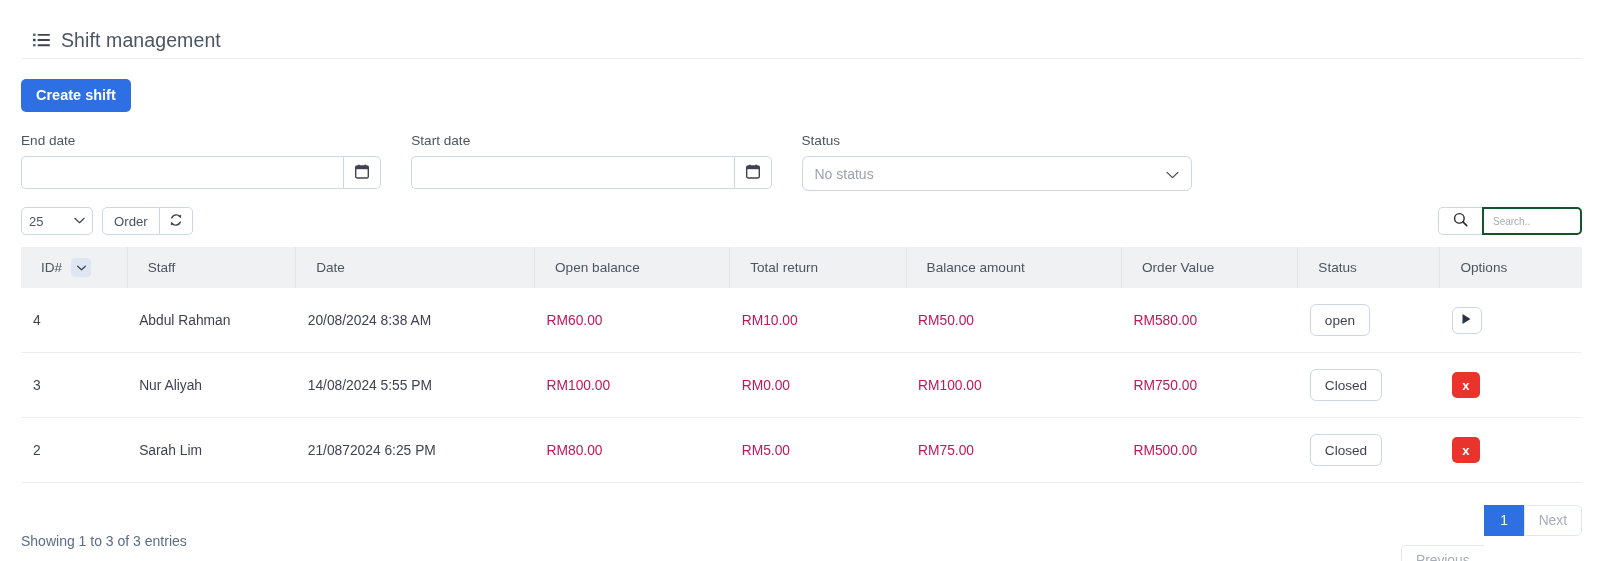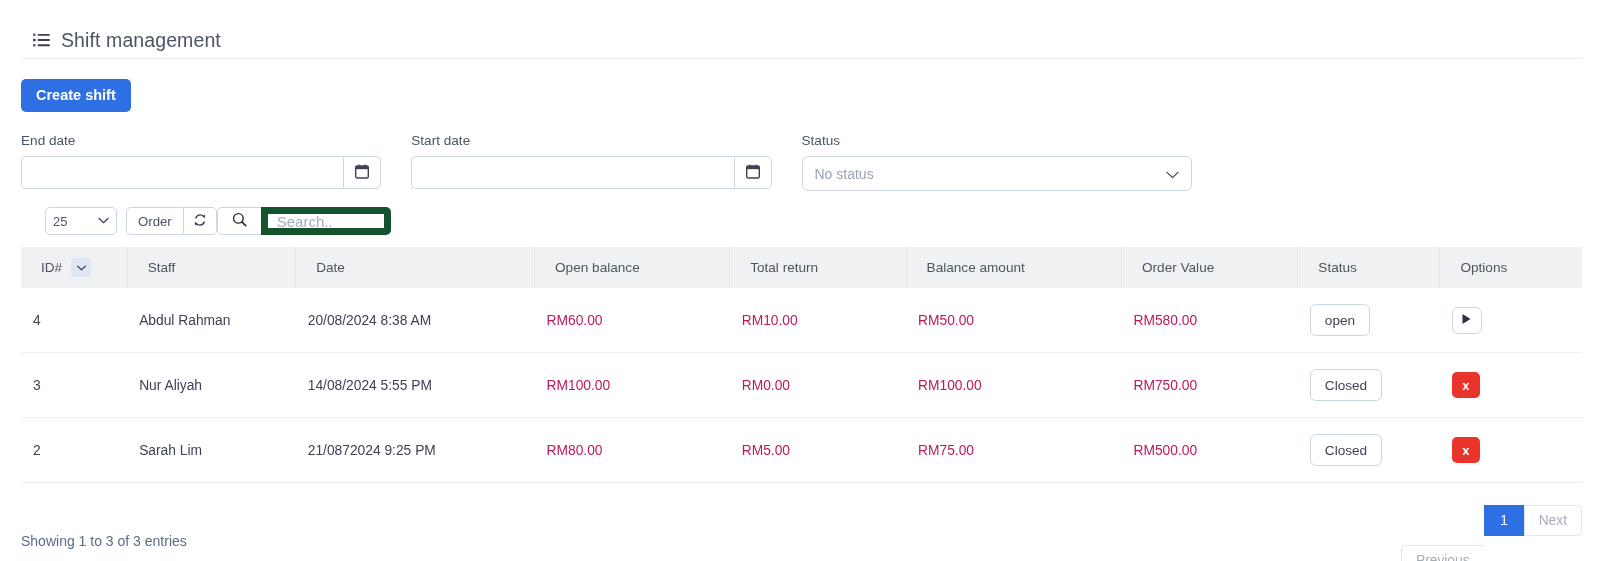--- a/index.html
+++ b/index.html
@@ -59,23 +59,22 @@
   .select-box {
     position: relative; width: 100%; height: 35px;
     border: 1px solid #ccd6e4; border-radius: 6px; background: #fff;
     display: flex; align-items: center; padding: 0 12px; cursor: pointer;
   }
   .select-value { font-size: 14px; color: #9aa3b0; flex: 1 1 auto; }
   .chev { width: 13px; height: 8px; flex: 0 0 auto; }
 
   
   .toolbar {
-    display: flex; align-items: center; justify-content: flex-start;
+    display: flex; align-items: center; justify-content: space-between;
     padding: 16px 21px 0 21px;
-    margin-left: 24px;
   }
   .toolbar-left { display: flex; align-items: center; gap: 9px; }
   .len-select {
     height: 28px; border: 1px solid #ccd6e4; border-radius: 5px; background: #fff;
     font-size: 13px; color: #4b5563; padding: 0 7px; width: 72px;
     font-family: "Liberation Sans", sans-serif; cursor: pointer;
     -webkit-appearance: none; appearance: none;
     background-image: linear-gradient(transparent, transparent);
   }
   .len-wrap { position: relative; display: inline-block; }
@@ -90,23 +89,23 @@
   .btn-group .btn-light:first-child { border-radius: 5px 0 0 5px; }
   .btn-group .btn-light:last-child { border-radius: 0 5px 5px 0; border-left: none; width: 33px; padding: 0; }
 
   .search-group { display: flex; }
   .search-icon-box {
     width: 44px; height: 28px; border: 1px solid #ccd6e4; border-right: none;
     border-radius: 5px 0 0 5px; background: #fff;
     display: flex; align-items: center; justify-content: center; cursor: pointer;
   }
   .search-input {
-    width: 130px; height: 28px; border: 7px solid #14532d;
+    width: 100px; height: 28px; border: 2px solid #14532d;
     border-radius: 0 5px 5px 0; background: #fff; outline: none;
-    font-size: 15px; padding: 0 9px; color: #3f4254;
+    font-size: 10px; padding: 0 9px; color: #3f4254;
     font-family: "Liberation Sans", sans-serif;
   }
   .search-input::placeholder { color: #a6adba; }
 
   
   .table-wrap { padding: 12px 21px 0 21px; }
   table { width: 100%; border-collapse: collapse; table-layout: fixed; }
   thead th {
     background: #f0f1f3; text-align: left; font-weight: 400;
     font-size: 13.6px; color: #4b5563; padding: 11px 0 11px 0;
@@ -377,21 +376,21 @@
             <button class="status-pill">Closed</button>
           </td>
           <td>
             <button class="opt-btn-del">x</button>
           </td>
         </tr>
 
         <tr>
           <td class="idcell">2</td>
           <td>Sarah Lim</td>
-          <td>21/0872024 9:25 PM</td>
+          <td>21/0872024 6:25 PM</td>
           <td class="money">RM80.00</td>
           <td class="money">RM5.00</td>
           <td class="money">RM75.00</td>
           <td class="money">RM500.00</td>
           <td>
             <button class="status-pill">Closed</button>
           </td>
           <td>
             <button class="opt-btn-del">x</button>
           </td>

